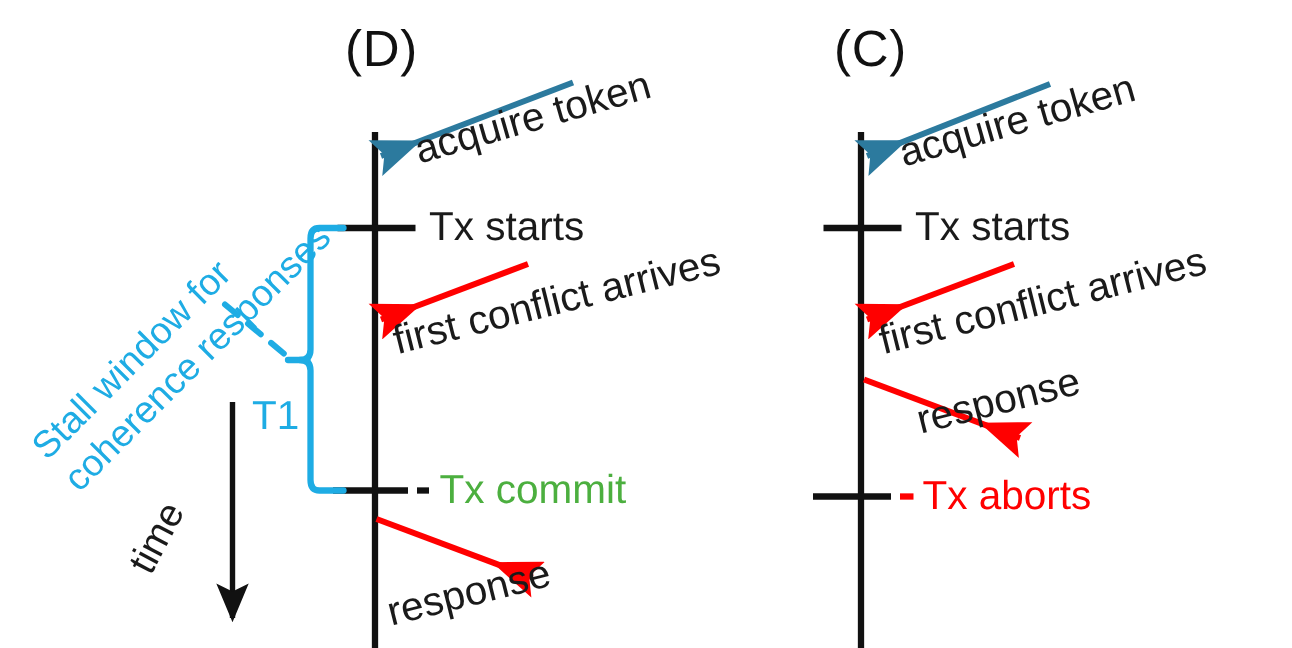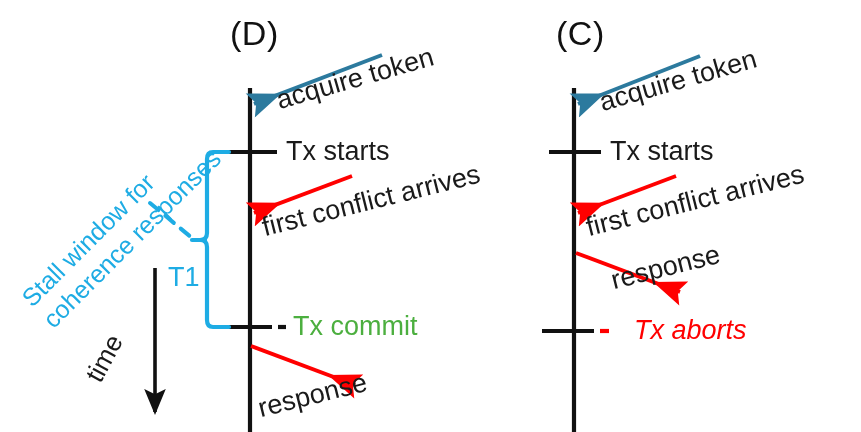--- a/index.html
+++ b/index.html
@@ -133,15 +133,15 @@
   <div class="lbl txt-black rot-60" style="left:104px;top:360px;font-size:26px;">time</div>
 
   <div class="lbl txt-black rot-16" style="left:604px;top:89px;">acquire token</div>
 
   <div class="lbl txt-black" style="left:610px;top:138px;">Tx starts</div>
 
   <div class="lbl txt-black rot-14" style="left:590px;top:214px;">first conflict arrives</div>
 
   <div class="lbl txt-black rot-14" style="left:615px;top:267px;">response</div>
 
-  <div class="lbl txt-red" style="left:634px;top:317px;font-style:italic;">Tx aborts</div>
+  <div class="lbl txt-red" style="left:615px;top:317px;">Tx aborts</div>
 
 </div>
 
 </body></html>

